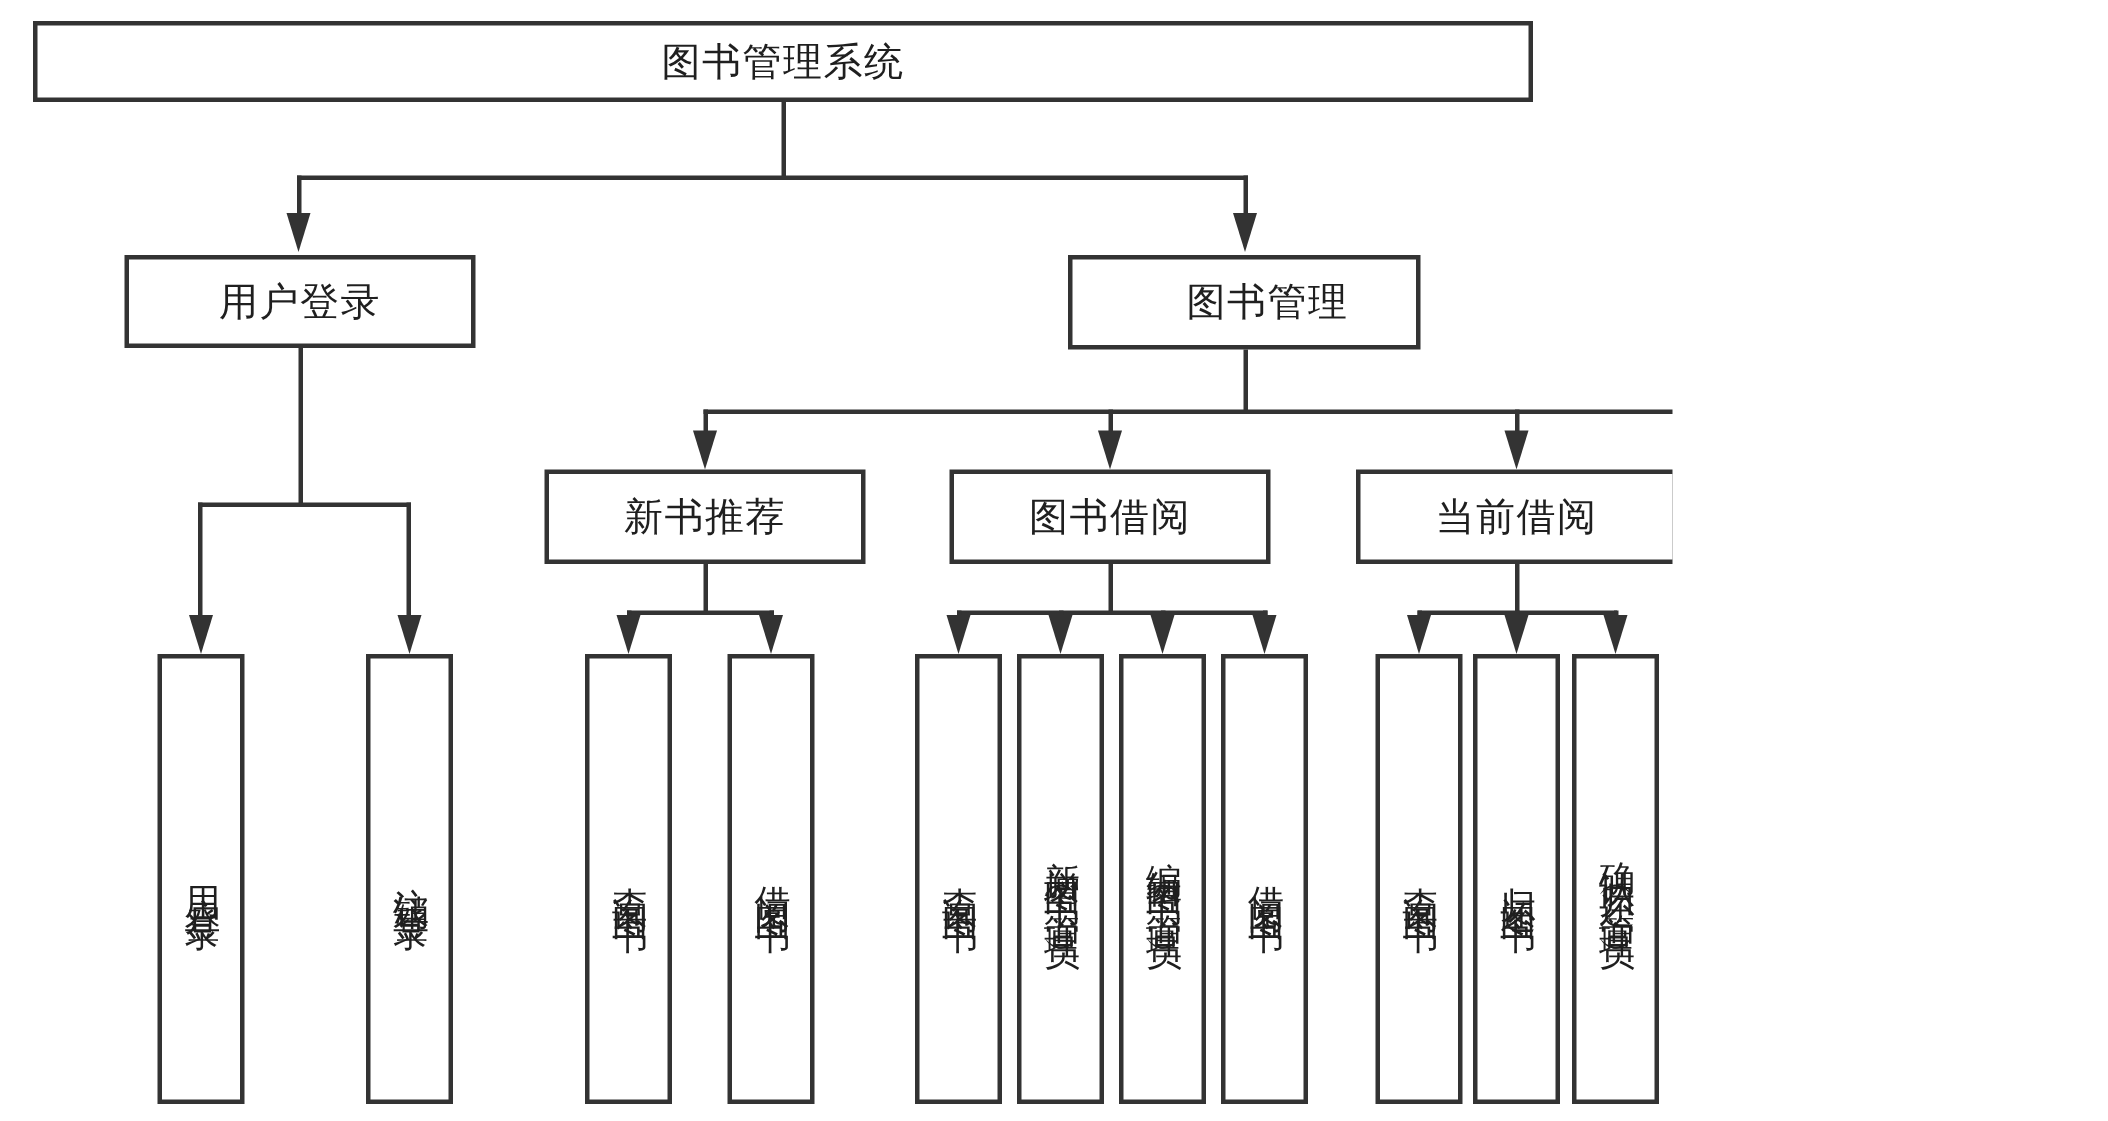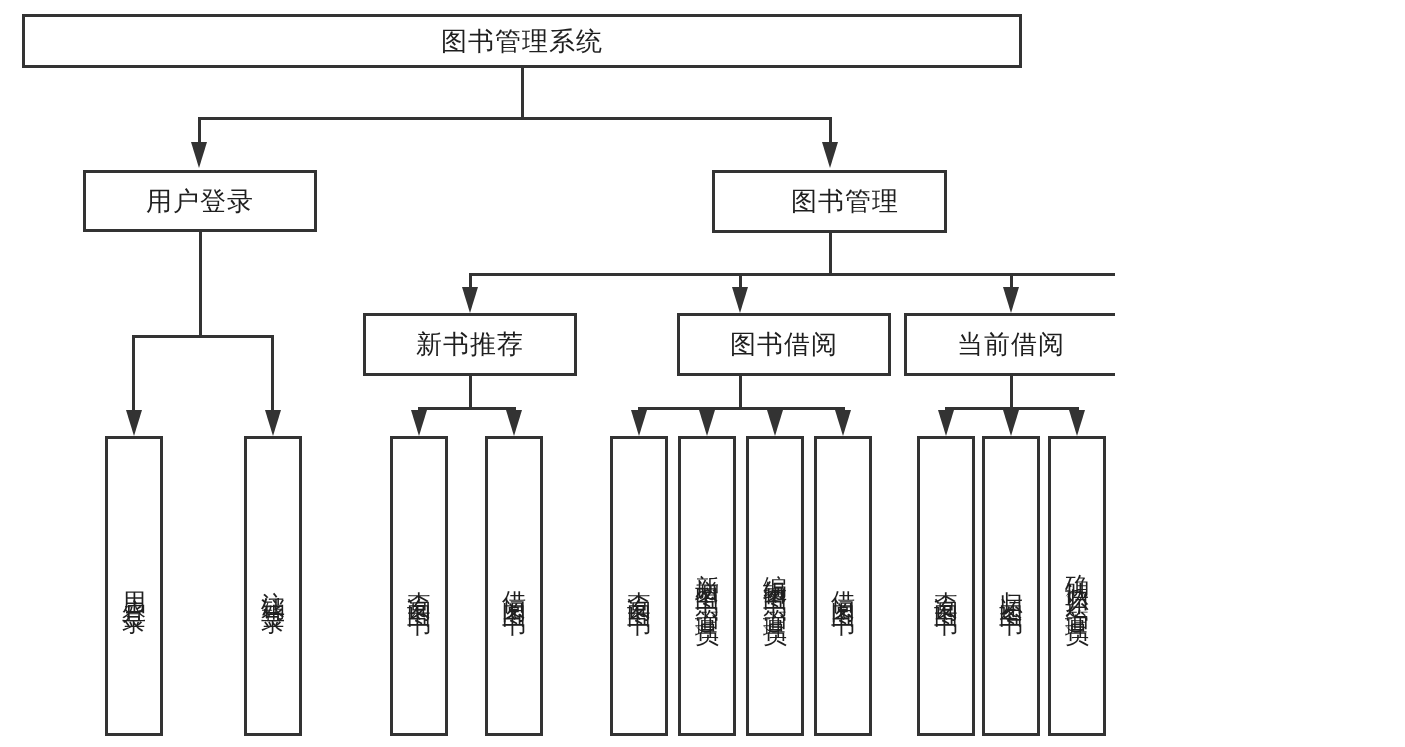--- a/index.html
+++ b/index.html
@@ -91,21 +91,21 @@
   <div class="vline" style="left:468.5px;top:273px;height:17px;"></div>
   <div class="vline" style="left:738.5px;top:273px;height:17px;"></div>
   <div class="vline" style="left:1009.5px;top:273px;height:17px;"></div>
   <div class="vline" style="left:1280.5px;top:273px;height:17px;"></div>
   <div class="arrow" style="left:462px;top:287px;"></div>
   <div class="arrow" style="left:732px;top:287px;"></div>
   <div class="arrow" style="left:1003px;top:287px;"></div>
   <div class="arrow" style="left:1274px;top:287px;"></div>
 
   <div class="box" style="left:363px;top:313px;width:214px;height:63px;text-align:center;">新书推荐</div>
-  <div class="box" style="left:633px;top:313px;width:214px;height:63px;margin-left:44px;">图书借阅</div>
+  <div class="box" style="left:633px;top:313px;width:214px;height:63px;">图书借阅</div>
   <div class="box" style="left:904px;top:313px;width:214px;height:63px;font-family:Liberation Mono, monospace;">当前借阅</div>
 
   <div class="vline" style="left:468.5px;top:376px;height:33px;"></div>
   <div class="vline" style="left:738.5px;top:376px;height:33px;"></div>
   <div class="vline" style="left:1009.5px;top:376px;height:33px;"></div>
   <div class="vline" style="left:1280.5px;top:376px;height:33px;"></div>
 
   <div class="hline" style="left:417.5px;top:407px;width:98px;"></div>
   <div class="hline" style="left:637.5px;top:407px;width:207px;"></div>
   <div class="hline" style="left:944.5px;top:407px;width:133px;"></div>

